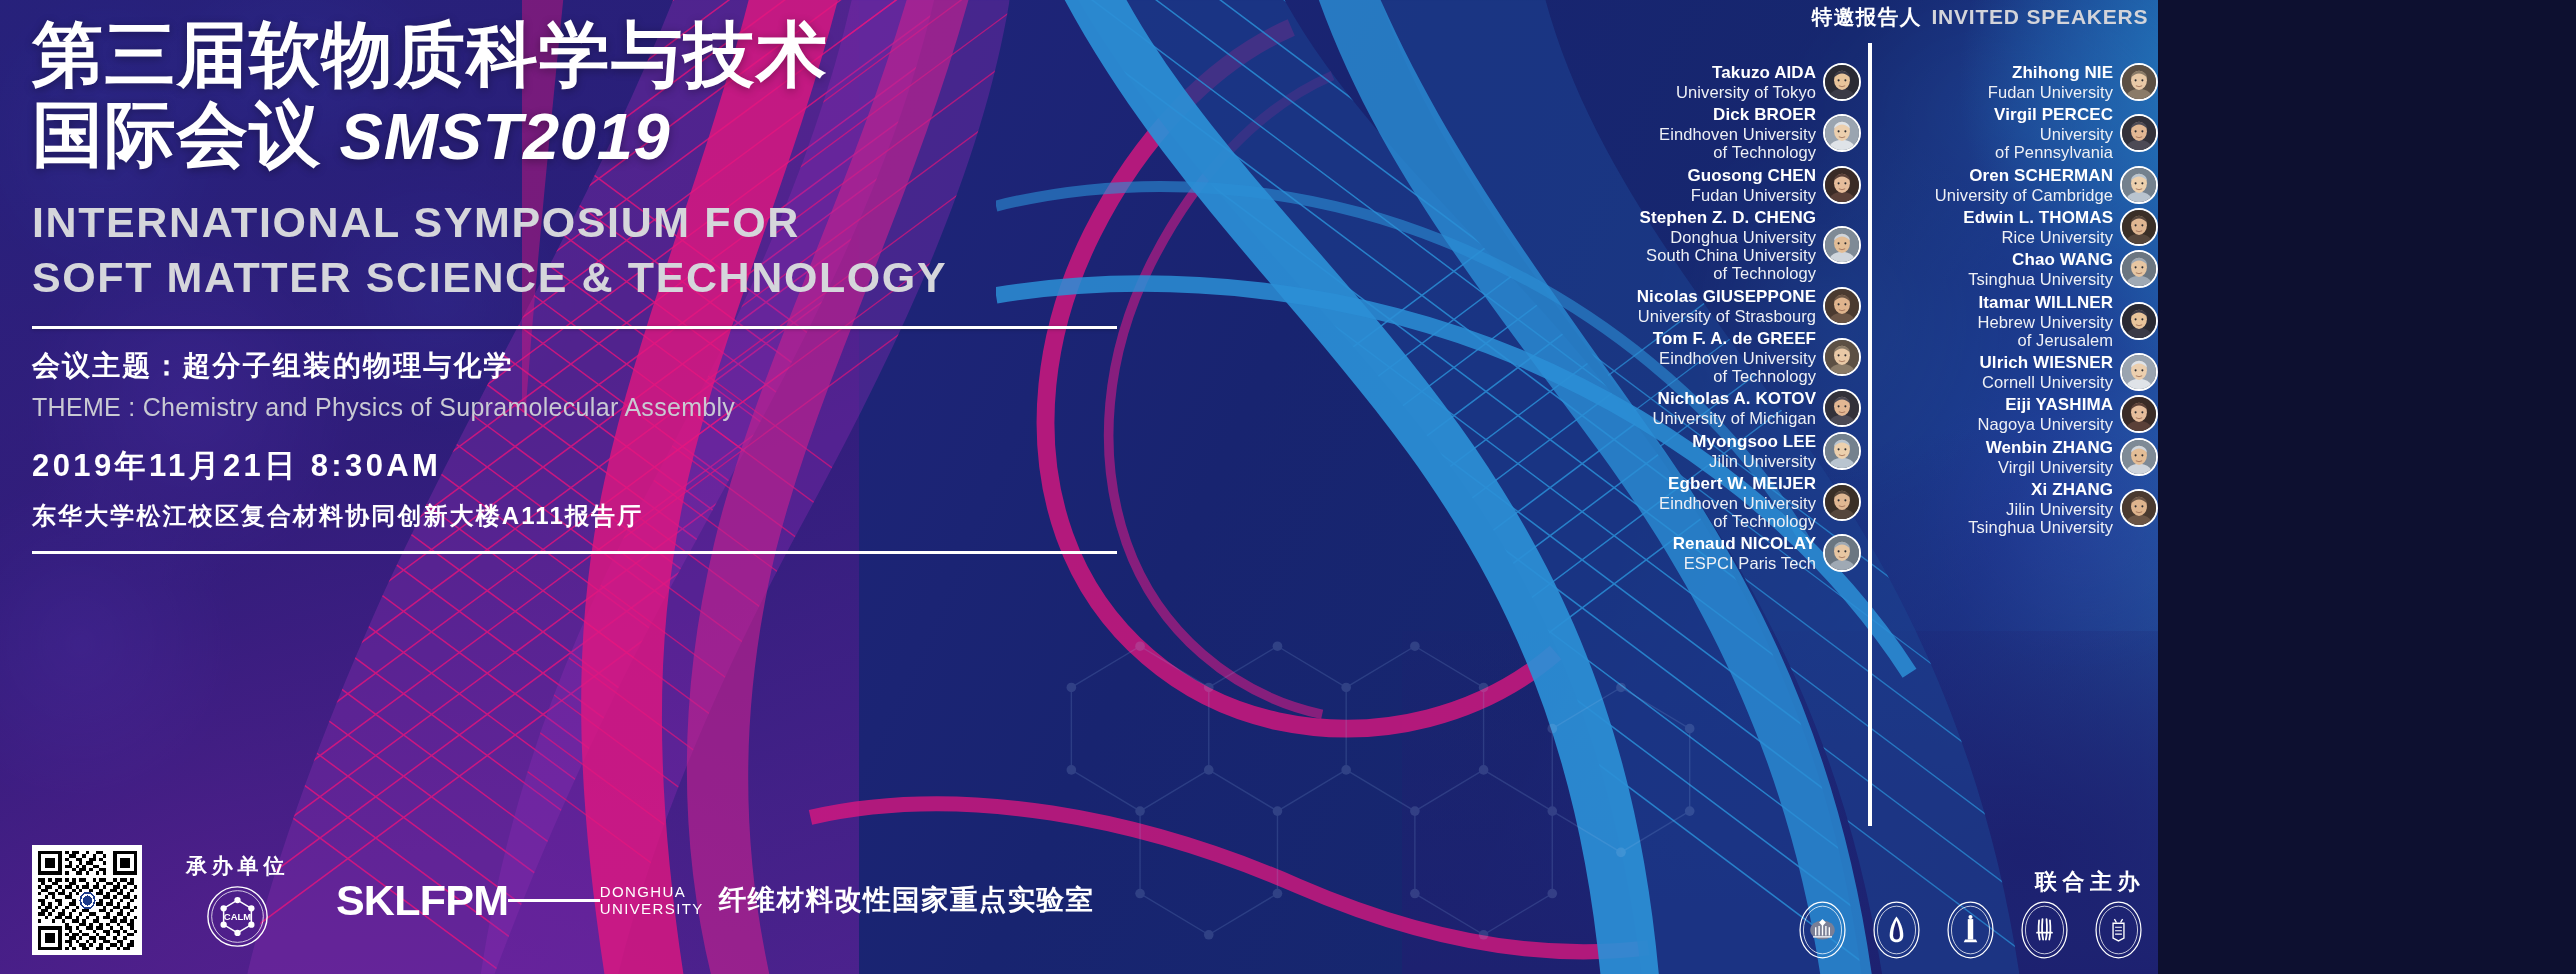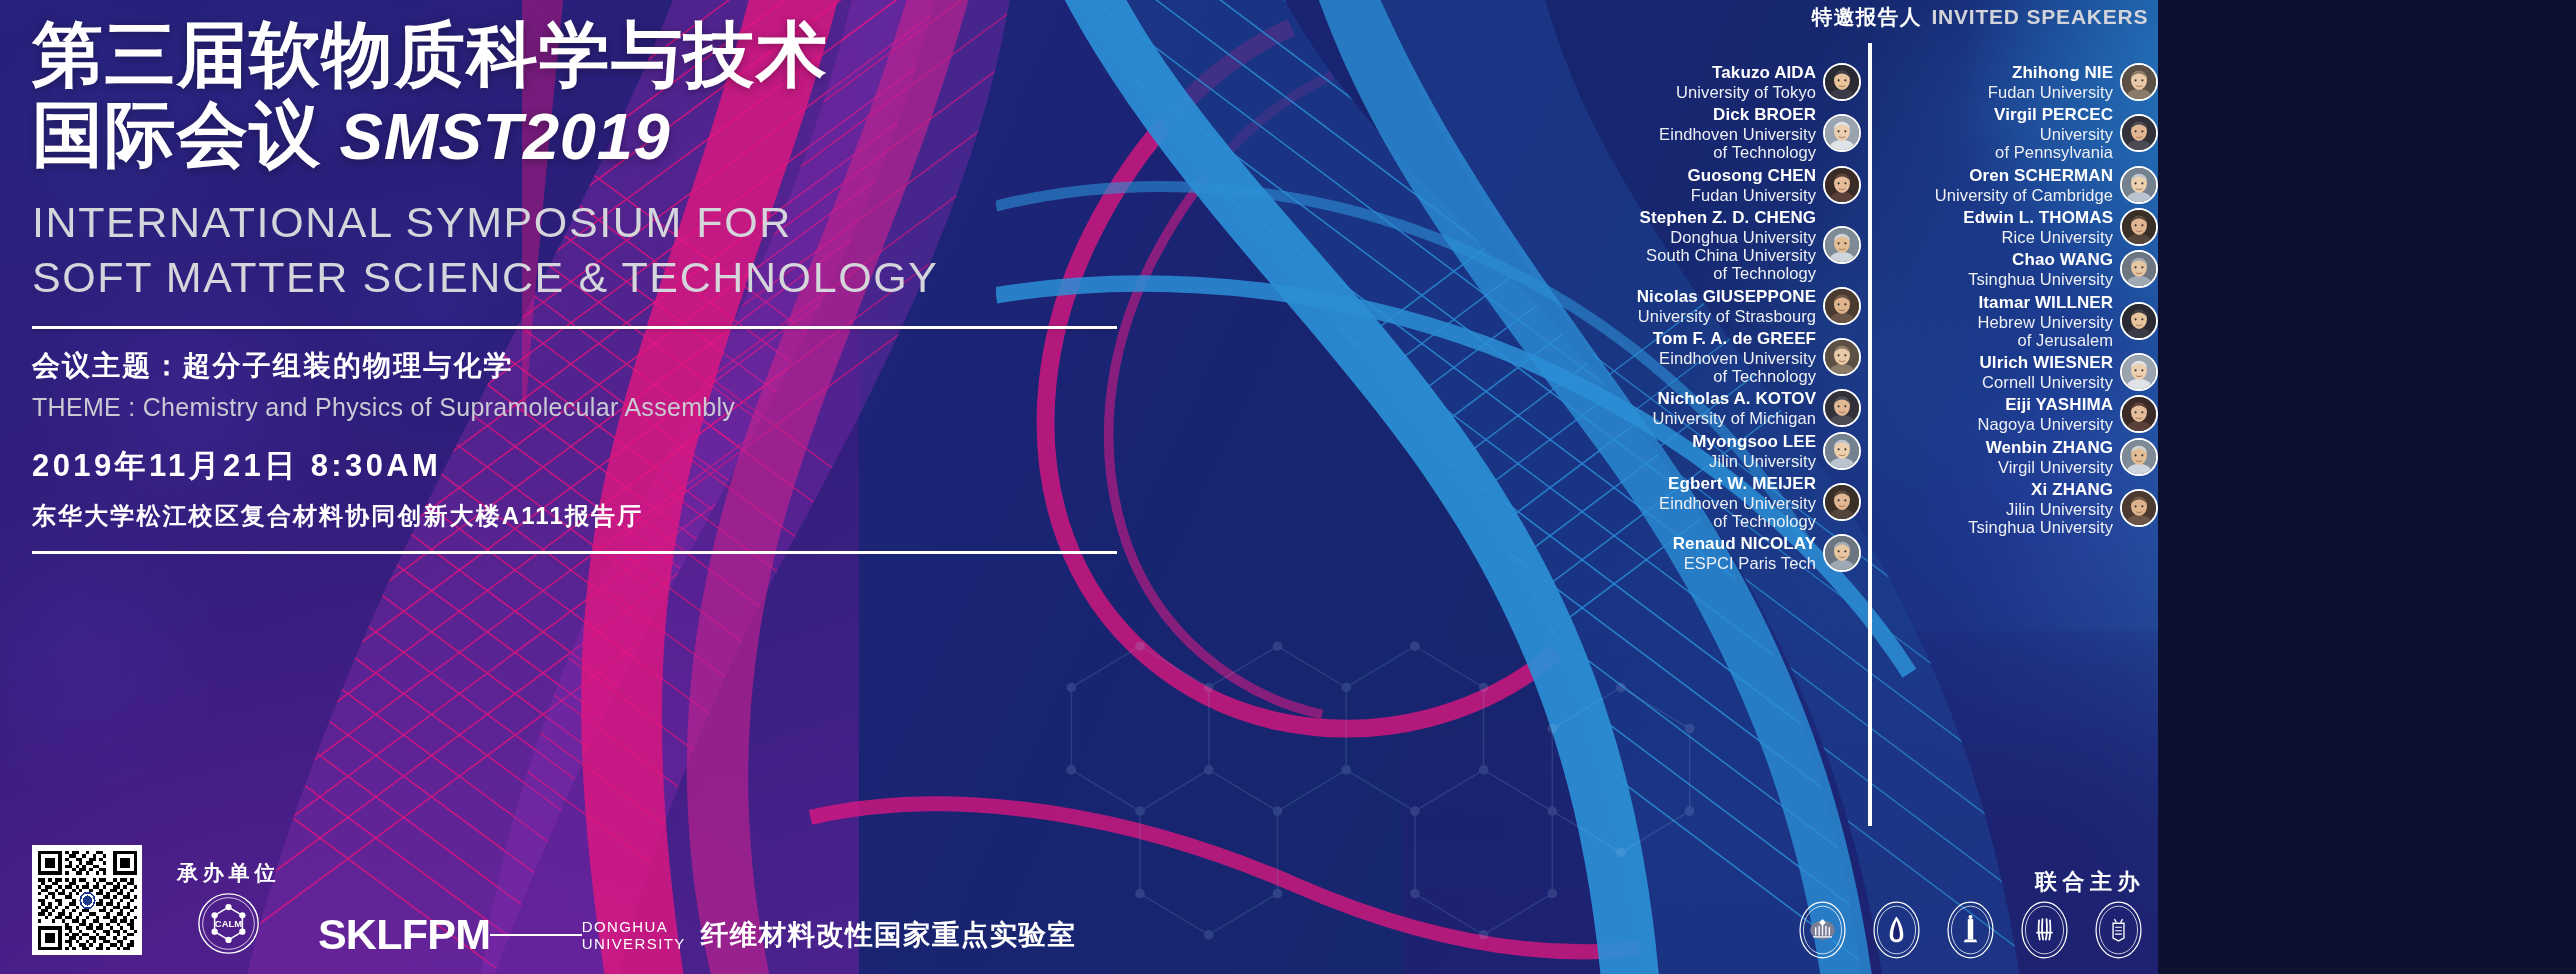--- a/index.html
+++ b/index.html
@@ -50,21 +50,21 @@
     letter-spacing:1.4px;
     text-shadow:0 2.1px 9.6px rgba(0,0,0,.33);
     white-space:nowrap;
   }
   .cn-title .smst{
     font-style:italic;font-weight:bold;font-size:65px;letter-spacing:0.7px;
     margin-left:18px;
   }
   .en-title{
     margin-top:20.6px;
-    color:#d5d6db;font-weight:normal;
+    color:#d5d6db;font-weight:bold;
     font-size:43px;line-height:1.22;letter-spacing:1.6px;
     white-space:nowrap;
   }
   .rule{
     height:3.4px;background:#ffffff;margin-top:22px;width:1085px;
     box-shadow:0 0.7px 3.4px rgba(0,0,0,.25);
   }
   .theme-cn{
     margin-top:18px;color:#ffffff;font-weight:bold;font-size:28px;letter-spacing:2.1px;white-space:nowrap;
   }
@@ -75,21 +75,21 @@
     margin-top:23px;color:#ffffff;font-weight:bold;font-size:31px;letter-spacing:3.4px;white-space:nowrap;
   }
   .venue{
     margin-top:13px;color:#ffffff;font-weight:bold;font-size:24px;letter-spacing:2.1px;white-space:nowrap;
   }
   .rule2{height:3.4px;background:#ffffff;margin-top:19px;width:1085px;}
 
   
   .sponsor-row{
     position:absolute;left:32px;top:845px;
-    display:flex;align-items:flex-end;gap:24px;
+    display:flex;align-items:center;gap:33px;
   }
   .qr{
     width:110px;height:110px;background:#ffffff;padding:5.5px;position:relative;
   }
   .qr-canvas{width:100%;height:100%;display:block;}
   .host-block{display:flex;flex-direction:column;align-items:center;margin-left:11px;}
   .host-label{color:#fff;font-weight:bold;font-size:21px;letter-spacing:4.8px;margin-bottom:5.5px;}
   .calm-row{display:flex;align-items:center;gap:11px;}
   .calm-seal{width:63px;height:63px;}
   .calm-text-cn{color:#fff;font-size:27.5px;letter-spacing:3.4px;line-height:1;}

